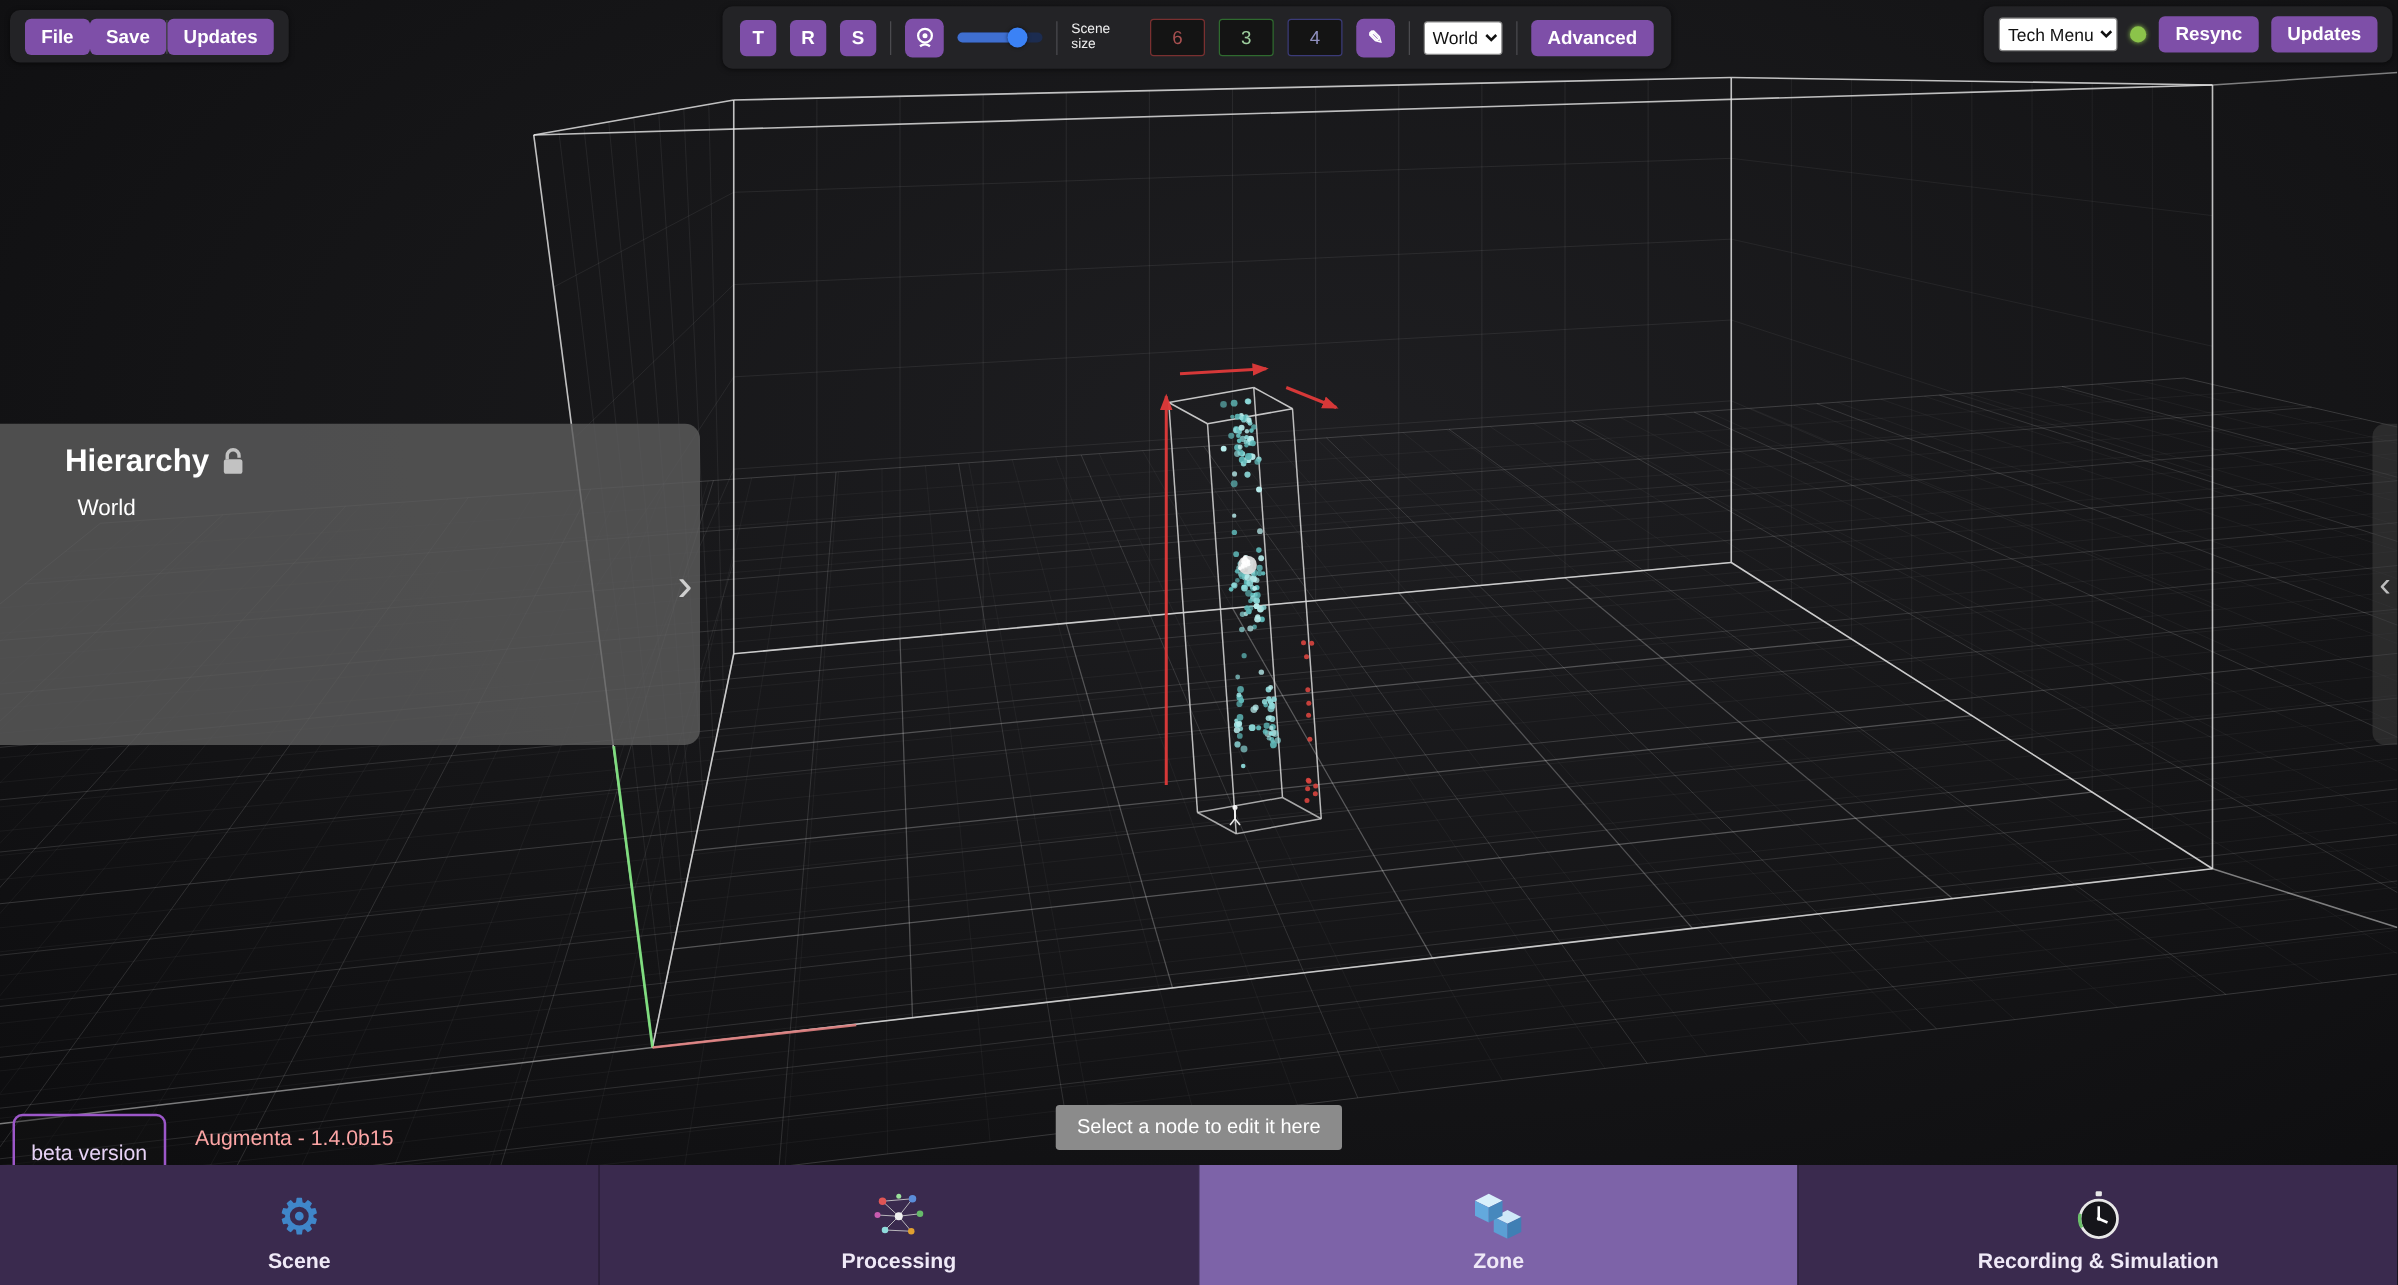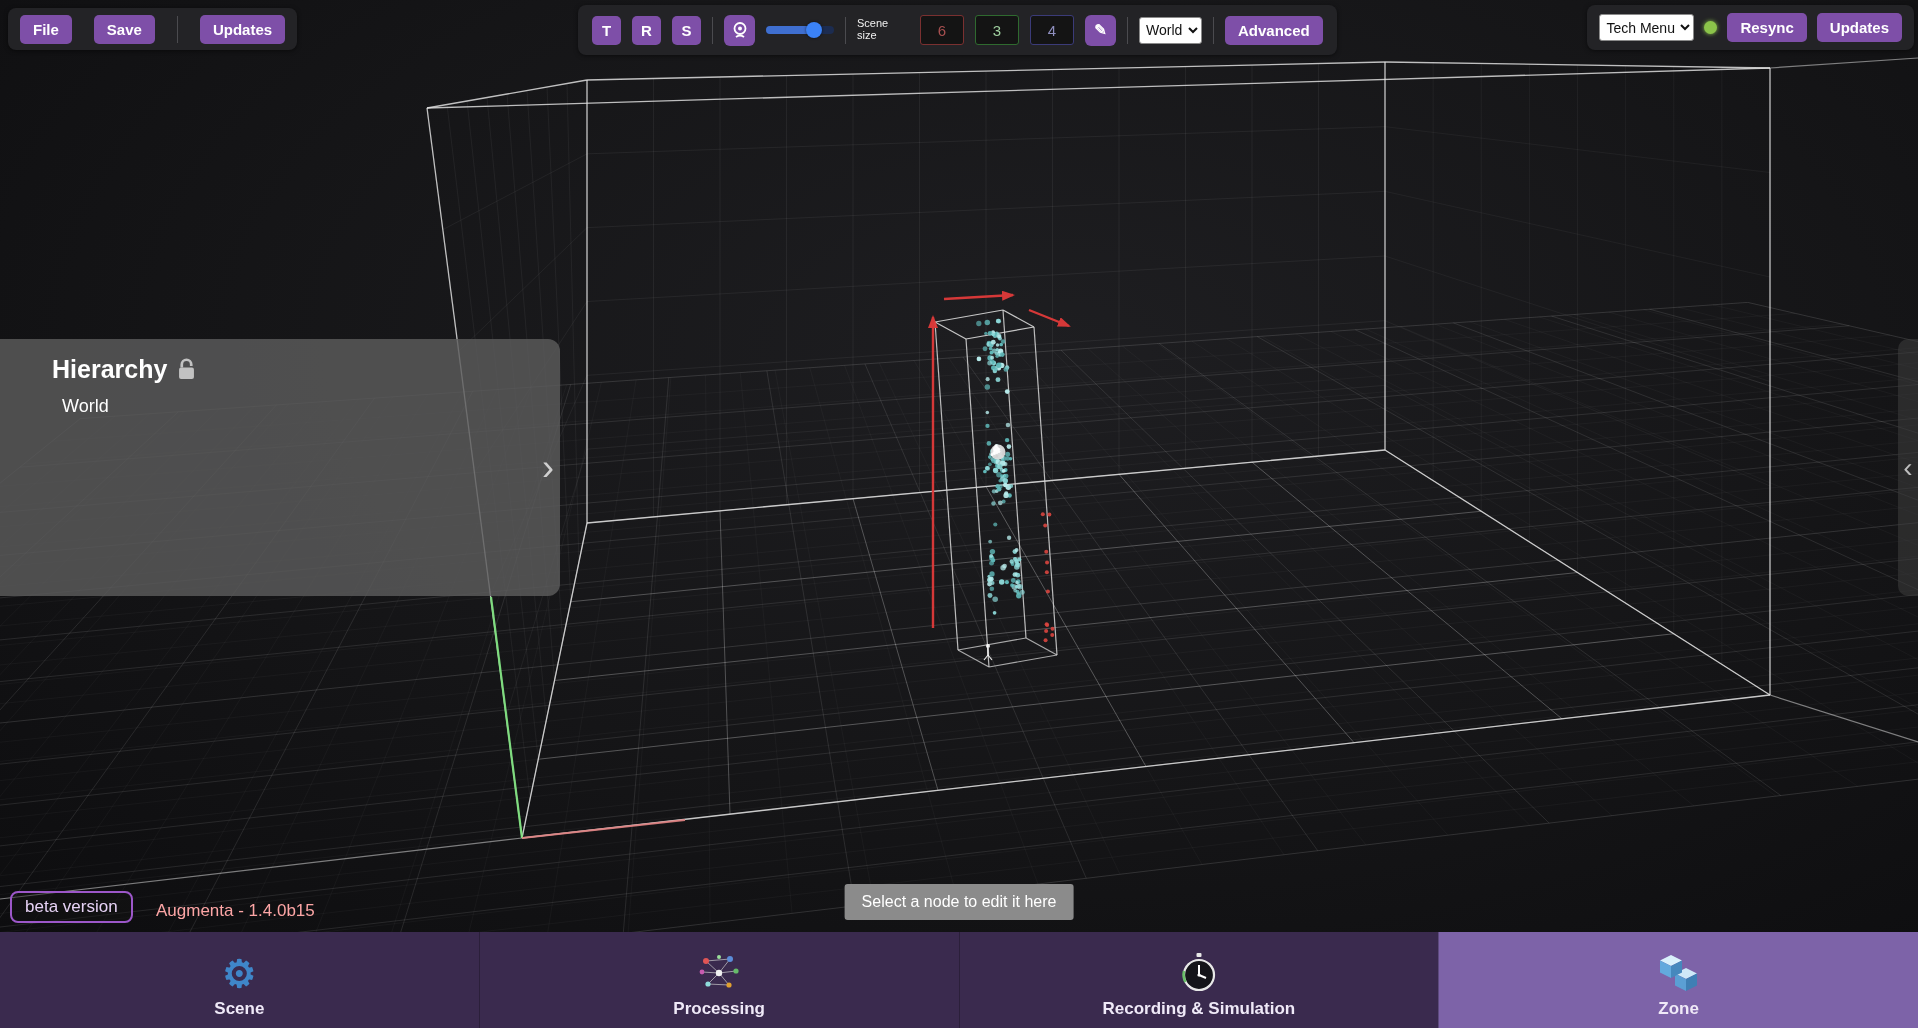--- a/index.html
+++ b/index.html
@@ -6,21 +6,21 @@
   body{width:1918px;height:1028px;overflow:hidden;font-family:"Liberation Sans",sans-serif;}
   .app{position:relative;width:1918px;height:1028px;}
 
   
   #scene-svg{position:absolute;left:0;top:0;width:1918px;height:932px;
     background:radial-gradient(ellipse at 55% 38%, #1e1e21 0%, #151517 55%, #0d0d0f 100%);}
 
   
   .panel{position:absolute;display:flex;align-items:center;background:#232326;border-radius:8px;
     box-shadow:0 1px 4px rgba(0,0,0,.5);}
-  .topbar-left{left:8px;top:8px;height:42px;gap:22px;padding:0 12px;}
+  .topbar-left{left:8px;top:8px;height:42px;gap:0;padding:0 12px;}
   .topbar-center{left:578px;top:5px;height:50px;gap:11px;padding:0 14px;}
   .topbar-right{right:4px;top:5px;height:45px;gap:10px;padding:0 12px;}
 
   .pbtn{background:#7e4fa8;color:#fff;border:none;border-radius:5px;font-weight:600;font-size:15px;
     padding:6px 13px;font-family:inherit;cursor:pointer;white-space:nowrap;}
   .sq{width:29px;height:29px;padding:0;display:flex;align-items:center;justify-content:center;}
   .icbtn{width:31px;height:31px;padding:0;display:flex;align-items:center;justify-content:center;border-radius:6px;}
   .vdiv{width:1px;height:27px;background:#4b4b4f;}
 
   .wselect{background:#fff;color:#111;border:1px solid #8a8a8a;border-radius:3px;height:27px;
@@ -53,21 +53,21 @@
   .add-select{background:#1f2f1f;color:#f0f0f0;border:1px solid #3f6f3f;border-radius:4px;height:28px;
     width:98px;font-size:15px;font-family:inherit;margin-left:4px;}
   .h-chevron{position:absolute;right:6px;top:50%;transform:translateY(-50%);font-size:36px;color:#cfcfcf;cursor:pointer;}
 
   .right-drawer{position:absolute;right:0;top:339px;width:20px;height:257px;
     background:rgba(62,62,62,.55);border-radius:10px 0 0 10px;display:flex;align-items:center;
     justify-content:center;color:#bdbdbd;font-size:28px;cursor:pointer;}
 
   
   .beta{position:absolute;left:10px;top:891px;border:2px solid #9c57c9;border-radius:8px;
-    padding:4px 13px;color:#e6d2f5;font-size:17px;background:rgba(20,20,20,.4);}
+    padding:20px 13px;color:#e6d2f5;font-size:17px;background:rgba(20,20,20,.4);}
   .version{position:absolute;left:156px;top:901px;color:#fca5a5;font-size:17px;}
   .hint{position:absolute;left:959px;top:884px;transform:translateX(-50%);background:#8b8b8b;
     color:#fff;padding:9px 17px;font-size:16px;border-radius:3px;white-space:nowrap;}
 
   
   .nav{position:absolute;left:0;top:932px;width:1918px;height:96px;display:flex;}
   .nav-tab{flex:1;background:#3a2a4e;display:flex;flex-direction:column;align-items:center;
     justify-content:flex-end;padding-bottom:9px;gap:5px;color:#efe9f7;font-size:17px;font-weight:600;
     cursor:pointer;border-left:1px solid rgba(0,0,0,.25);}
   .nav-tab:first-child{border-left:none;}
@@ -599,40 +599,40 @@
           <circle cx="34" cy="7" r="3" fill="#5b8dd9"></circle>
           <circle cx="40" cy="19" r="2.6" fill="#66bb6a"></circle>
           <circle cx="33" cy="33" r="2.6" fill="#e0a030"></circle>
           <circle cx="12" cy="32" r="2.6" fill="#8fdcdc"></circle>
           <circle cx="6" cy="20" r="2.4" fill="#c85bb0"></circle>
           <circle cx="23" cy="5" r="2" fill="#9ae09a"></circle>
         </svg>
       </span>
       <span class="nav-label">Processing</span>
     </a>
+    <a class="nav-tab active">
+      <span class="nav-icon">
+        <svg width="48" height="42" viewBox="0 0 48 42">
+          <polygon points="31,16 42,21.5 31,27 20,21.5" fill="#cfe9f8"></polygon>
+          <polygon points="20,21.5 31,27 31,39 20,33.5" fill="#5b9fd4"></polygon>
+          <polygon points="42,21.5 31,27 31,39 42,33.5" fill="#3f7fb4"></polygon>
+          <polygon points="16,3 27,8.5 16,14 5,8.5" fill="#d9f0fb"></polygon>
+          <polygon points="5,8.5 16,14 16,26 5,20.5" fill="#63a9dd"></polygon>
+          <polygon points="27,8.5 16,14 16,26 27,20.5" fill="#4688bd"></polygon>
+        </svg>
+      </span>
+      <span class="nav-label">Zone</span>
+    </a>
     <a class="nav-tab">
       <span class="nav-icon">
         <svg width="42" height="42" viewBox="0 0 42 42">
           <rect x="18.5" y="1" width="5" height="4" rx="1" fill="#e8e8e8"></rect>
           <circle cx="21" cy="23" r="15" fill="#15151a" stroke="#e8e8e8" stroke-width="2.2"></circle>
           <path d="M7.5 30 A15.5 15.5 0 0 1 6 19" fill="none" stroke="#6abf69" stroke-width="2.6"></path>
           <line x1="21" y1="23" x2="21" y2="13" stroke="#fff" stroke-width="2"></line>
           <line x1="21" y1="23" x2="28" y2="26" stroke="#fff" stroke-width="2"></line>
           <circle cx="21" cy="23" r="1.6" fill="#fff"></circle>
         </svg>
       </span>
       <span class="nav-label">Recording &amp; Simulation</span>
     </a>
-    <a class="nav-tab active">
-      <span class="nav-icon">
-        <svg width="48" height="42" viewBox="0 0 48 42">
-          <polygon points="31,16 42,21.5 31,27 20,21.5" fill="#cfe9f8"></polygon>
-          <polygon points="20,21.5 31,27 31,39 20,33.5" fill="#5b9fd4"></polygon>
-          <polygon points="42,21.5 31,27 31,39 42,33.5" fill="#3f7fb4"></polygon>
-          <polygon points="16,3 27,8.5 16,14 5,8.5" fill="#d9f0fb"></polygon>
-          <polygon points="5,8.5 16,14 16,26 5,20.5" fill="#63a9dd"></polygon>
-          <polygon points="27,8.5 16,14 16,26 27,20.5" fill="#4688bd"></polygon>
-        </svg>
-      </span>
-      <span class="nav-label">Zone</span>
-    </a>
   </nav>
 </div>
 
 </body></html>

